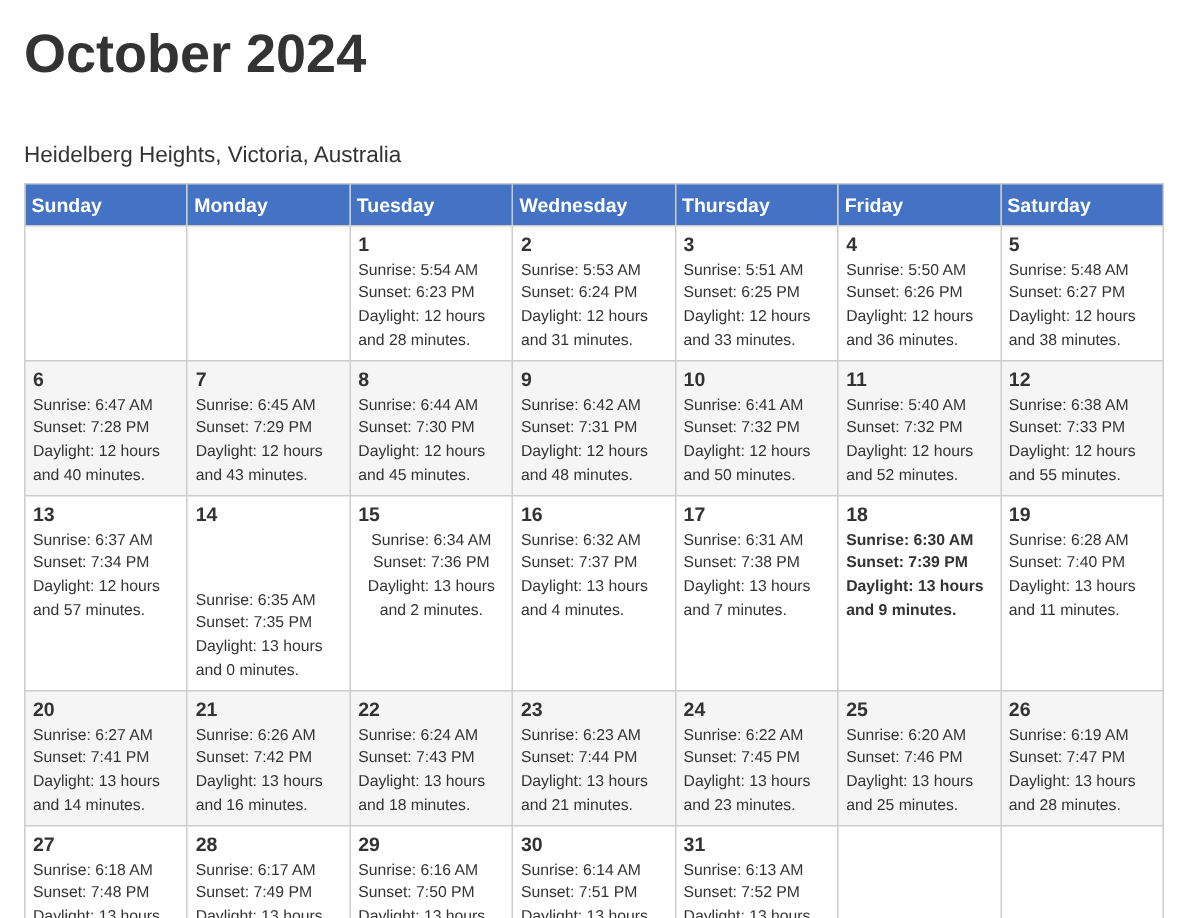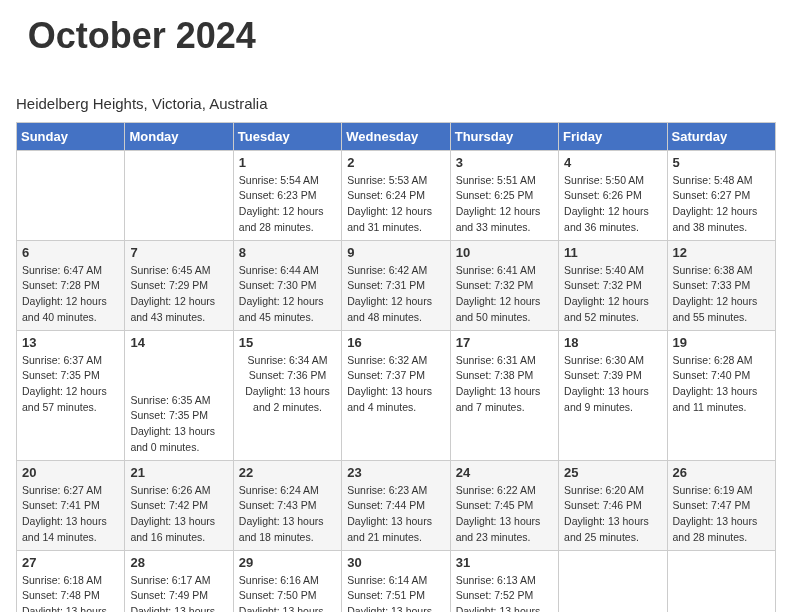--- a/index.html
+++ b/index.html
@@ -15,21 +15,21 @@
       justify-content: space-between;
       align-items: flex-start;
       margin-bottom: 10px;
     }
     .logo {
       display: flex;
       flex-direction: column;
       align-items: flex-start;
     }
     .title-block {
-      text-align: center;
+      text-align: left;
     }
     .month-title {
       font-size: 36px;
       font-weight: bold;
       color: #333;
       line-height: 1.1;
     }
     .subtitle {
       font-size: 15px;
       color: #333;
@@ -181,21 +181,21 @@
           <span class="day-number">12</span>
           <div class="day-info" style="white-space: pre-line;">Sunrise: 6:38 AM
 Sunset: 7:33 PM
 Daylight: 12 hours and 55 minutes.</div>
         </td>
       </tr>
       <tr>
         <td>
           <span class="day-number">13</span>
           <div class="day-info" style="white-space: pre-line;">Sunrise: 6:37 AM
-Sunset: 7:35 PM
+Sunset: 7:34 PM
 Daylight: 12 hours and 57 minutes.</div>
         </td>
         <td>
           <span class="day-number">14</span>
           <div class="day-info" style="white-space: pre-line; margin-top: 43px;">Sunrise: 6:35 AM
 Sunset: 7:35 PM
 Daylight: 13 hours and 0 minutes.</div>
         </td>
         <td>
           <span class="day-number">15</span>
@@ -210,21 +210,21 @@
 Daylight: 13 hours and 4 minutes.</div>
         </td>
         <td>
           <span class="day-number">17</span>
           <div class="day-info" style="white-space: pre-line;">Sunrise: 6:31 AM
 Sunset: 7:38 PM
 Daylight: 13 hours and 7 minutes.</div>
         </td>
         <td>
           <span class="day-number">18</span>
-          <div class="day-info" style="white-space: pre-line;">Sunrise: 6:30 AM
+          <div class="day-info" style="white-space: pre-line; font-weight: bold;">Sunrise: 6:30 AM
 Sunset: 7:39 PM
 Daylight: 13 hours and 9 minutes.</div>
         </td>
         <td>
           <span class="day-number">19</span>
           <div class="day-info" style="white-space: pre-line;">Sunrise: 6:28 AM
 Sunset: 7:40 PM
 Daylight: 13 hours and 11 minutes.</div>
         </td>
       </tr>

